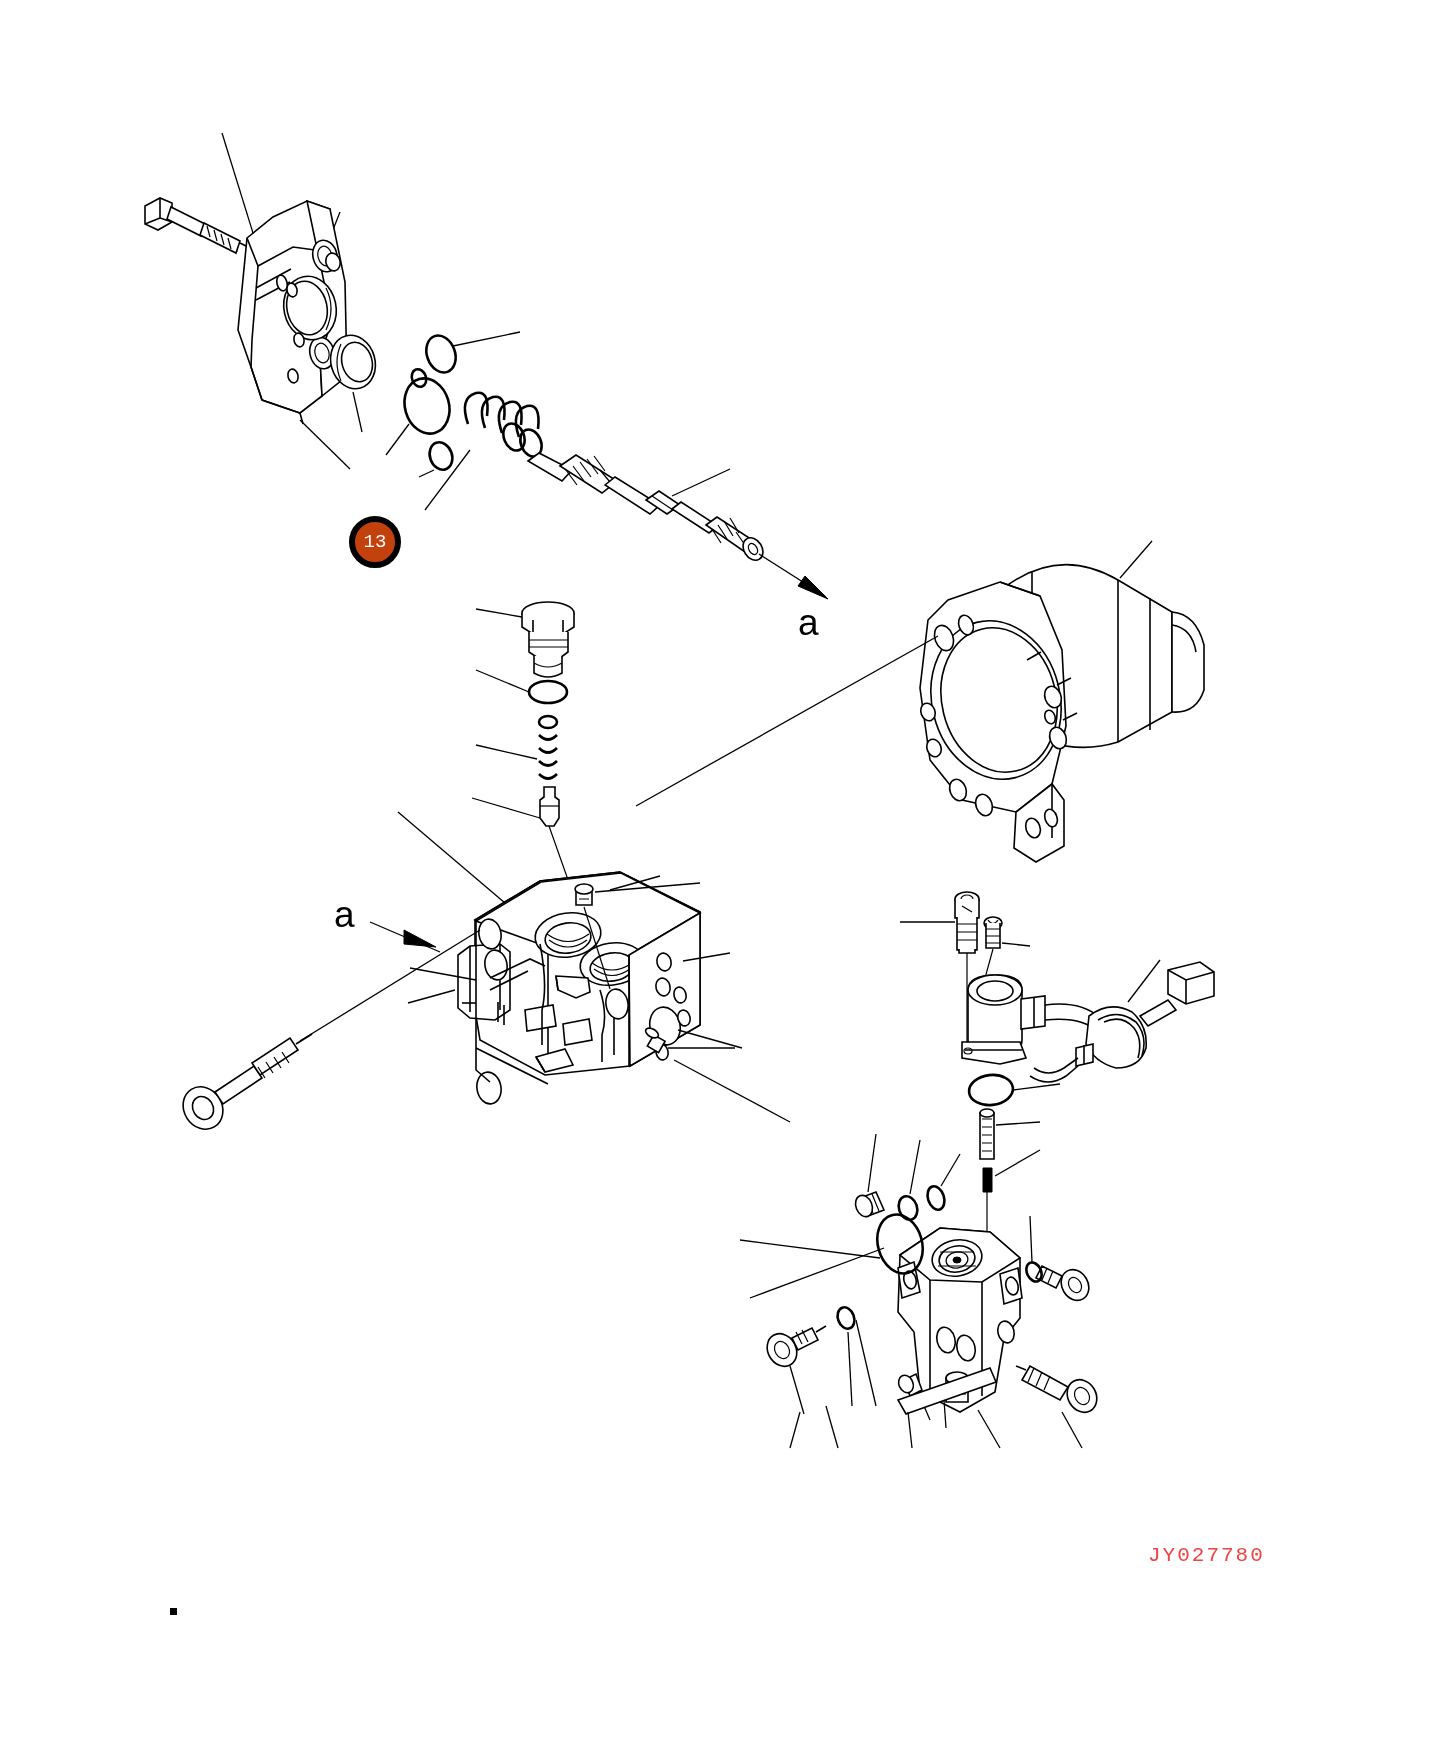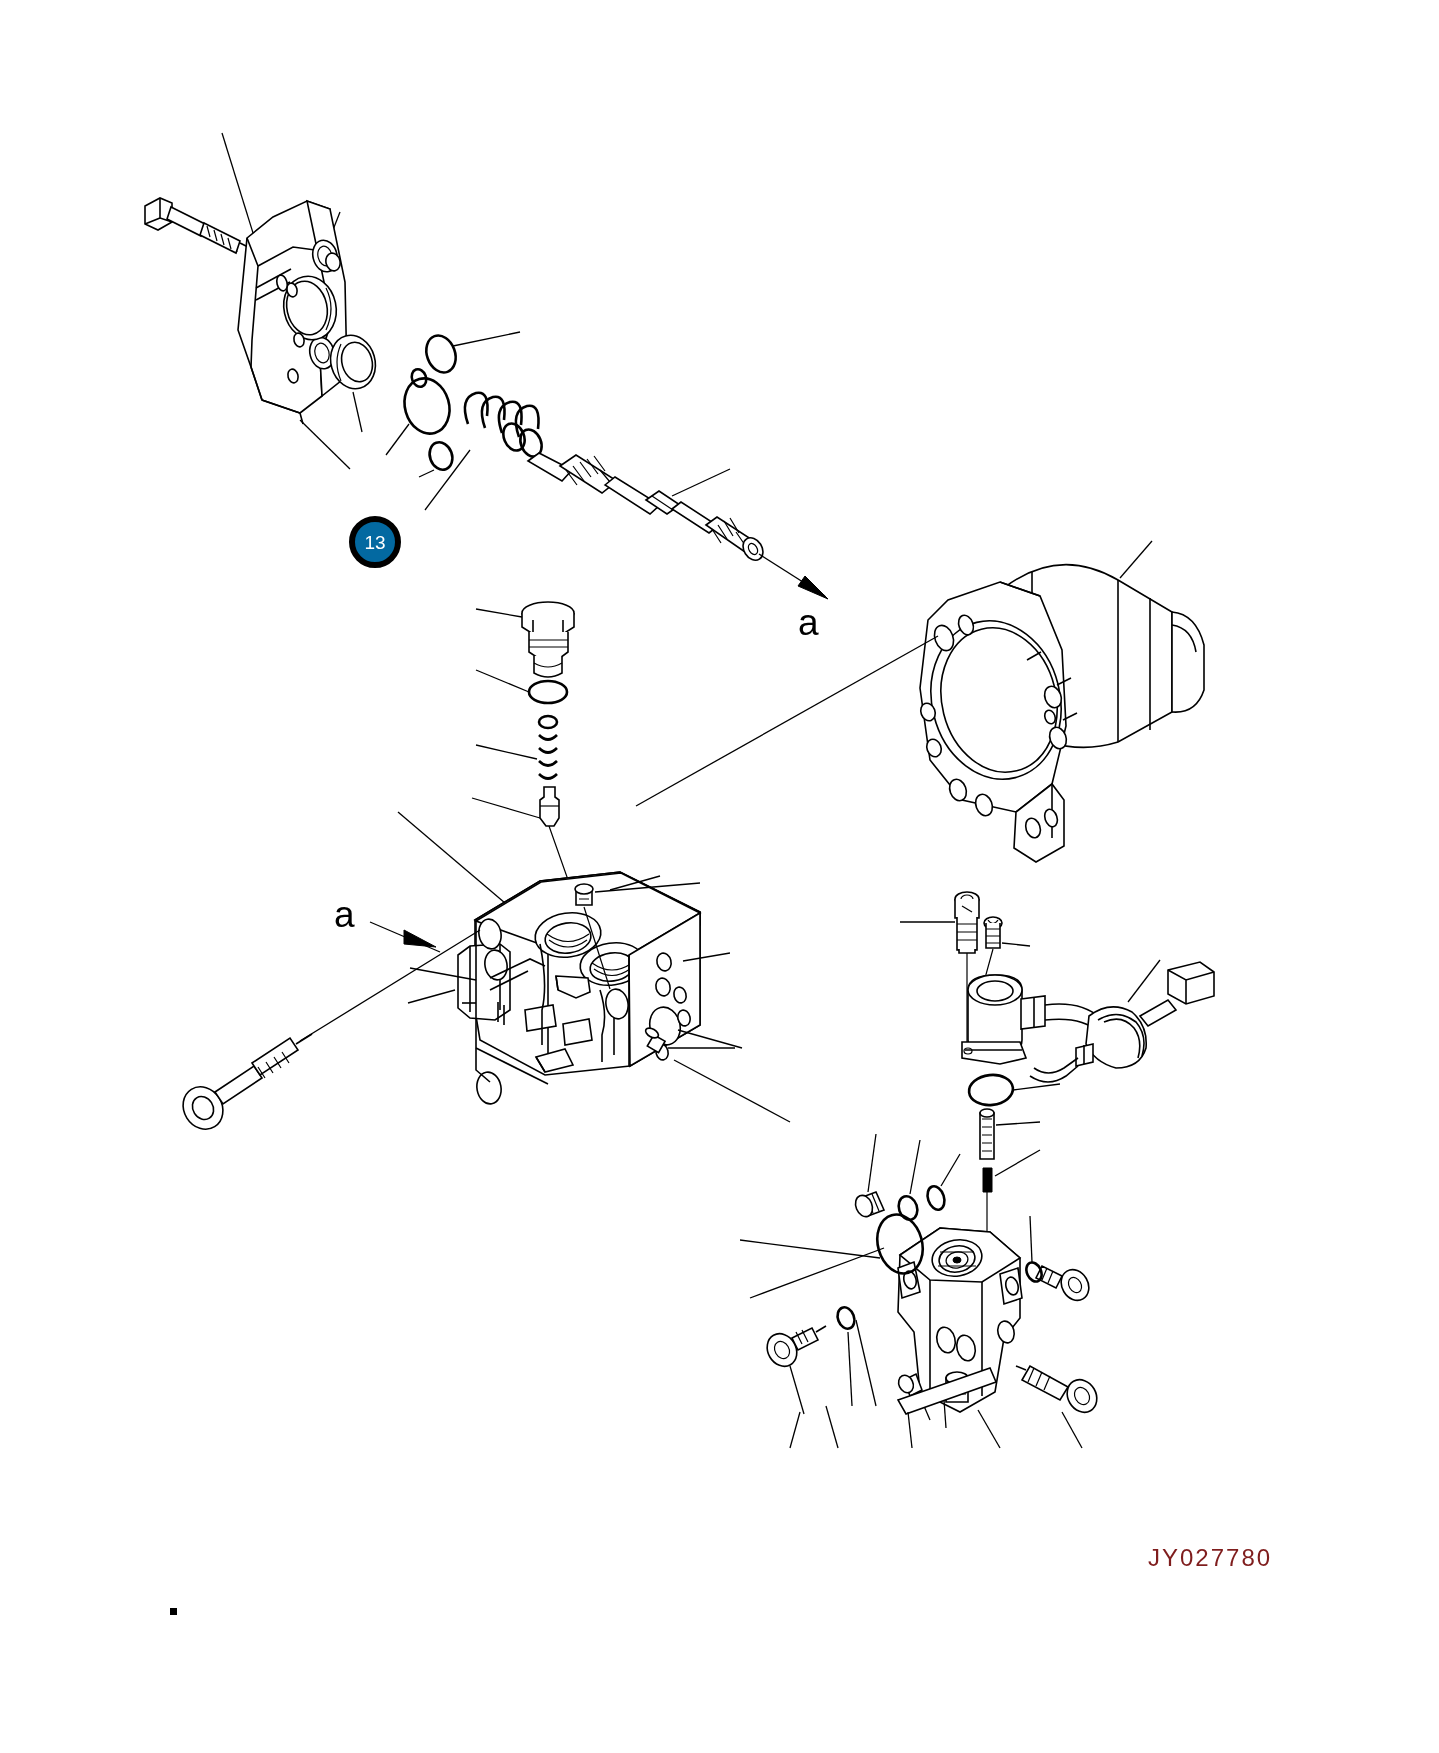--- a/index.html
+++ b/index.html
@@ -47,41 +47,41 @@
   #sec-letter-right { left: 798px; top: 604px; }
   #sec-letter-left  { left: 334px; top: 896px; }
 
   #badge-13 {
     position: absolute;
     left: 349px;
     top: 516px;
     width: 52px;
     height: 52px;
     border-radius: 50%;
-    background: #0369a1;
+    background: #c2410c;
     border: 6px solid #000000;
     box-sizing: border-box;
     color: #ffffff;
-    font-family: Liberation Sans, sans-serif;
+    font-family: Liberation Mono, monospace;
     font-size: 19px;
     display: flex;
     align-items: center;
     justify-content: center;
     line-height: 1;
     user-select: none;
   }
 
   #drawing-code {
     position: absolute;
     left: 1148px;
     top: 1544px;
-    font-family: Liberation Sans, sans-serif;
-    font-size: 24px;
+    font-family: Liberation Mono, monospace;
+    font-size: 21px;
     letter-spacing: 2.0px;
-    color: #7f1d1d;
+    color: #ef4444;
     user-select: none;
   }
 
   #corner-tick {
     position: absolute;
     left: 170px;
     top: 1608px;
     width: 7px;
     height: 7px;
     background: #000;

